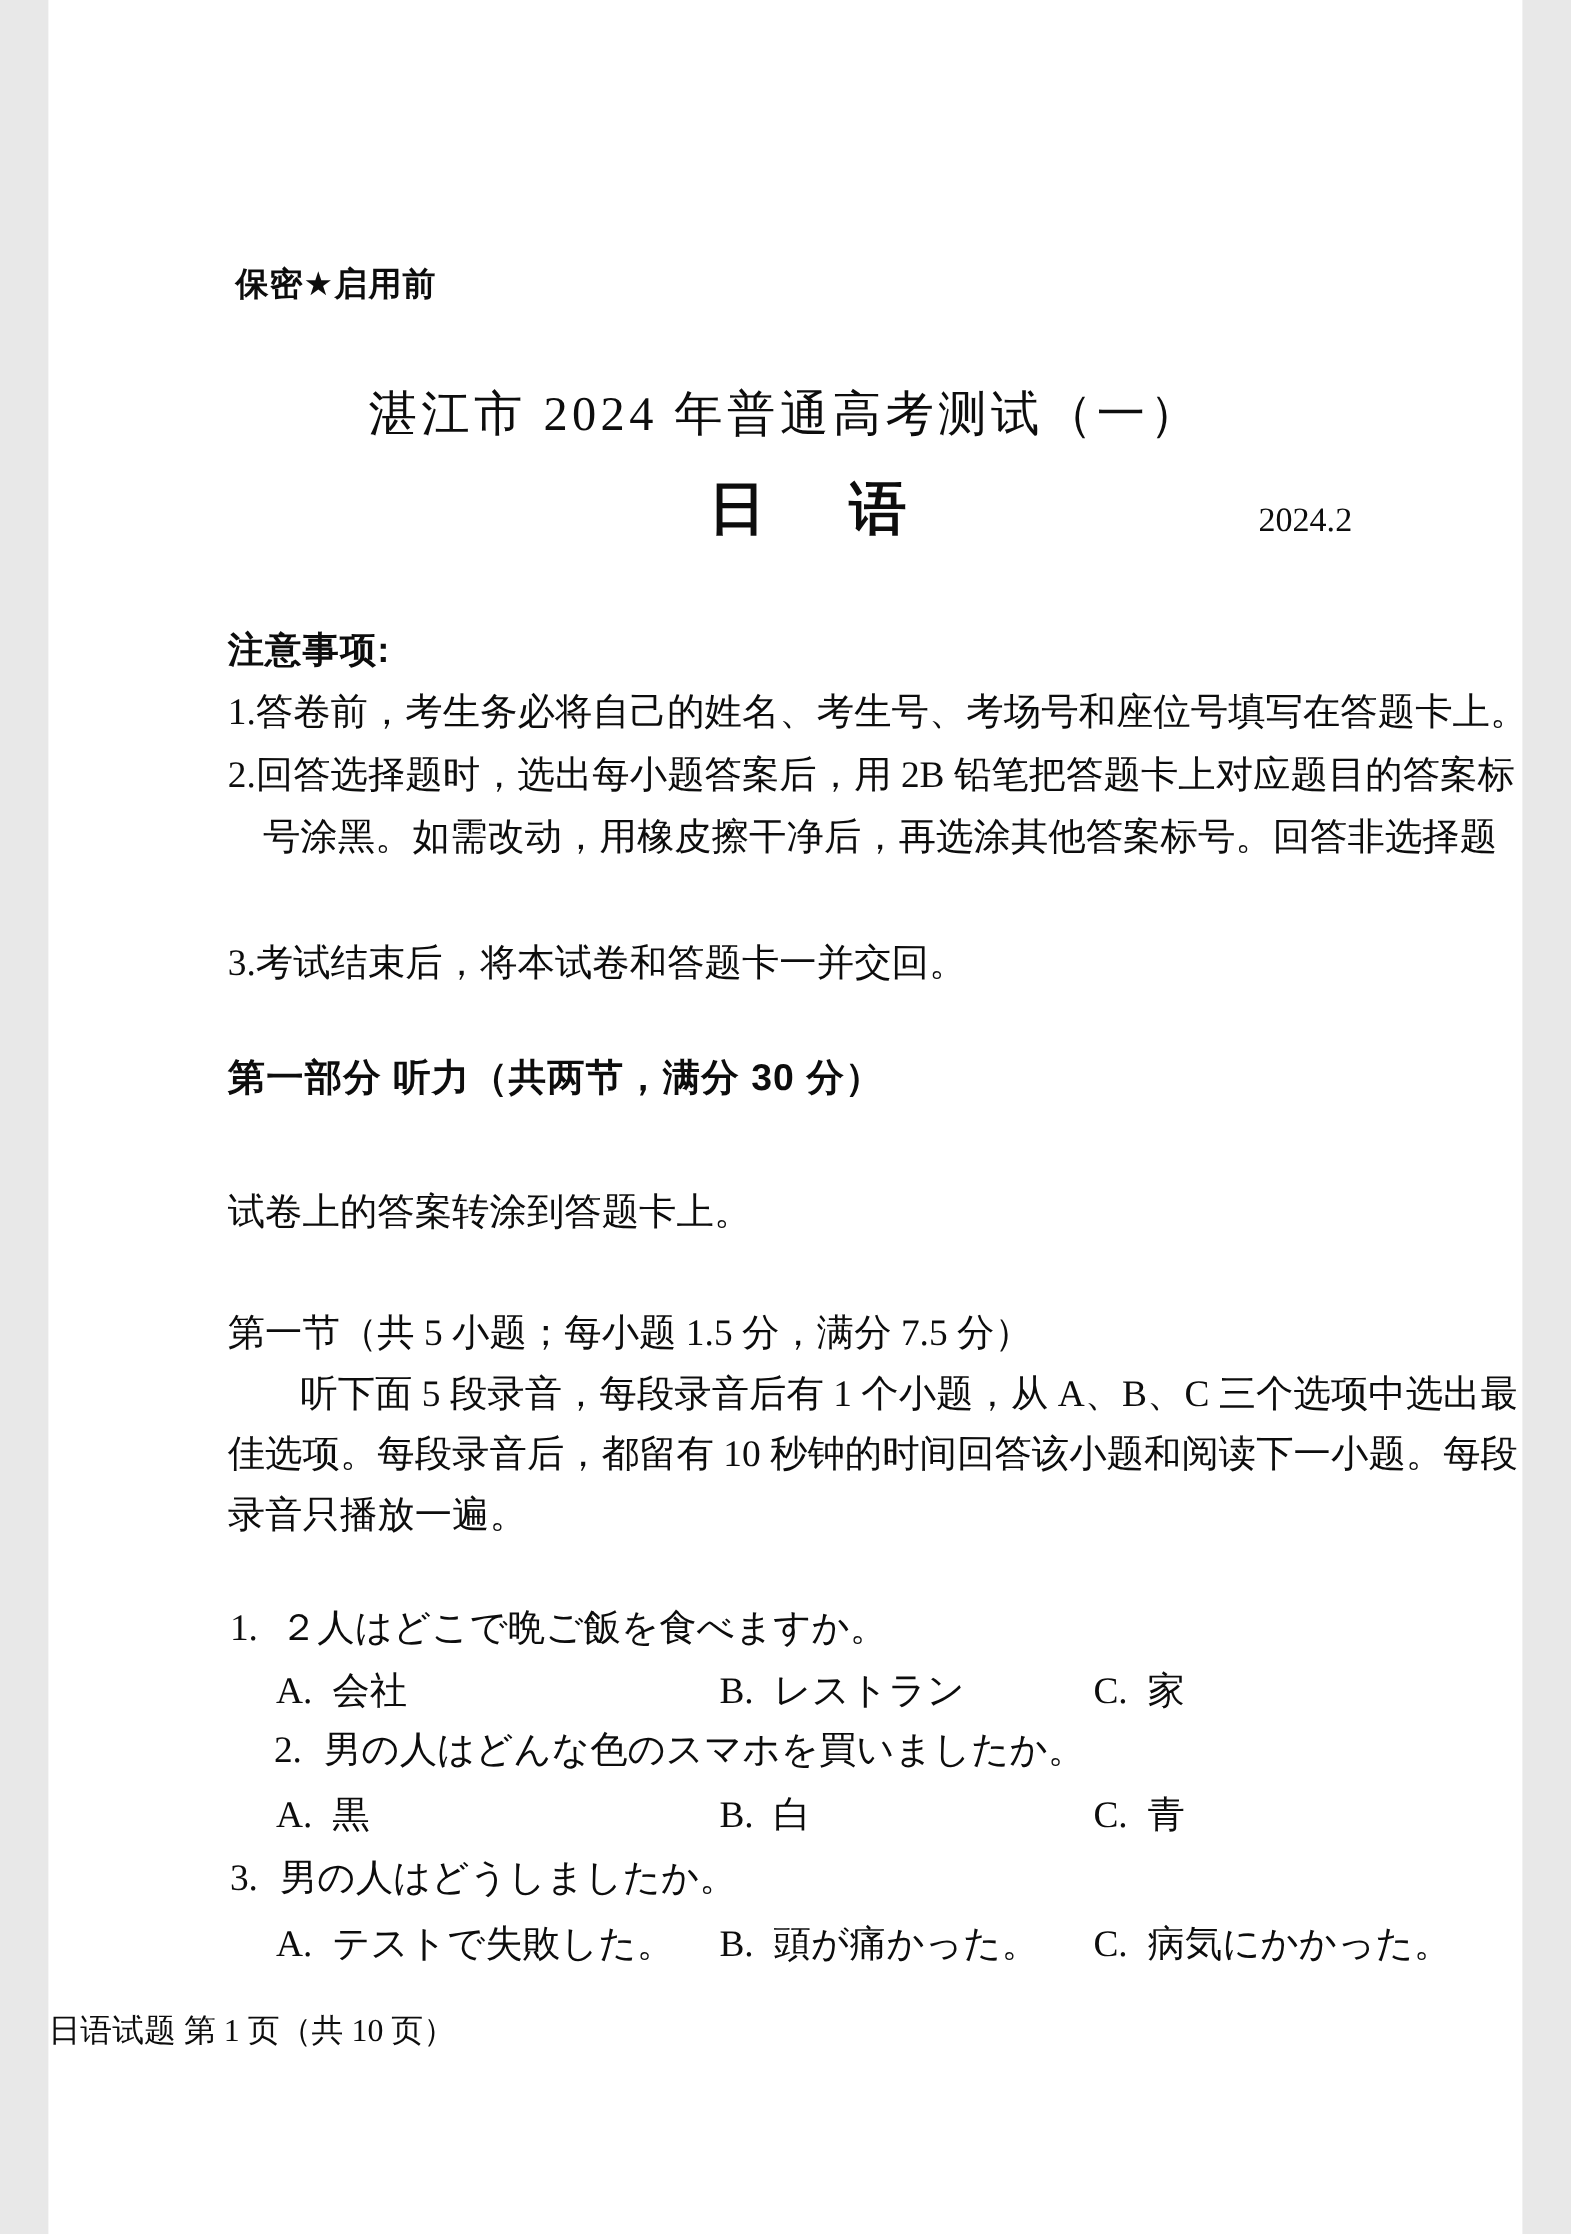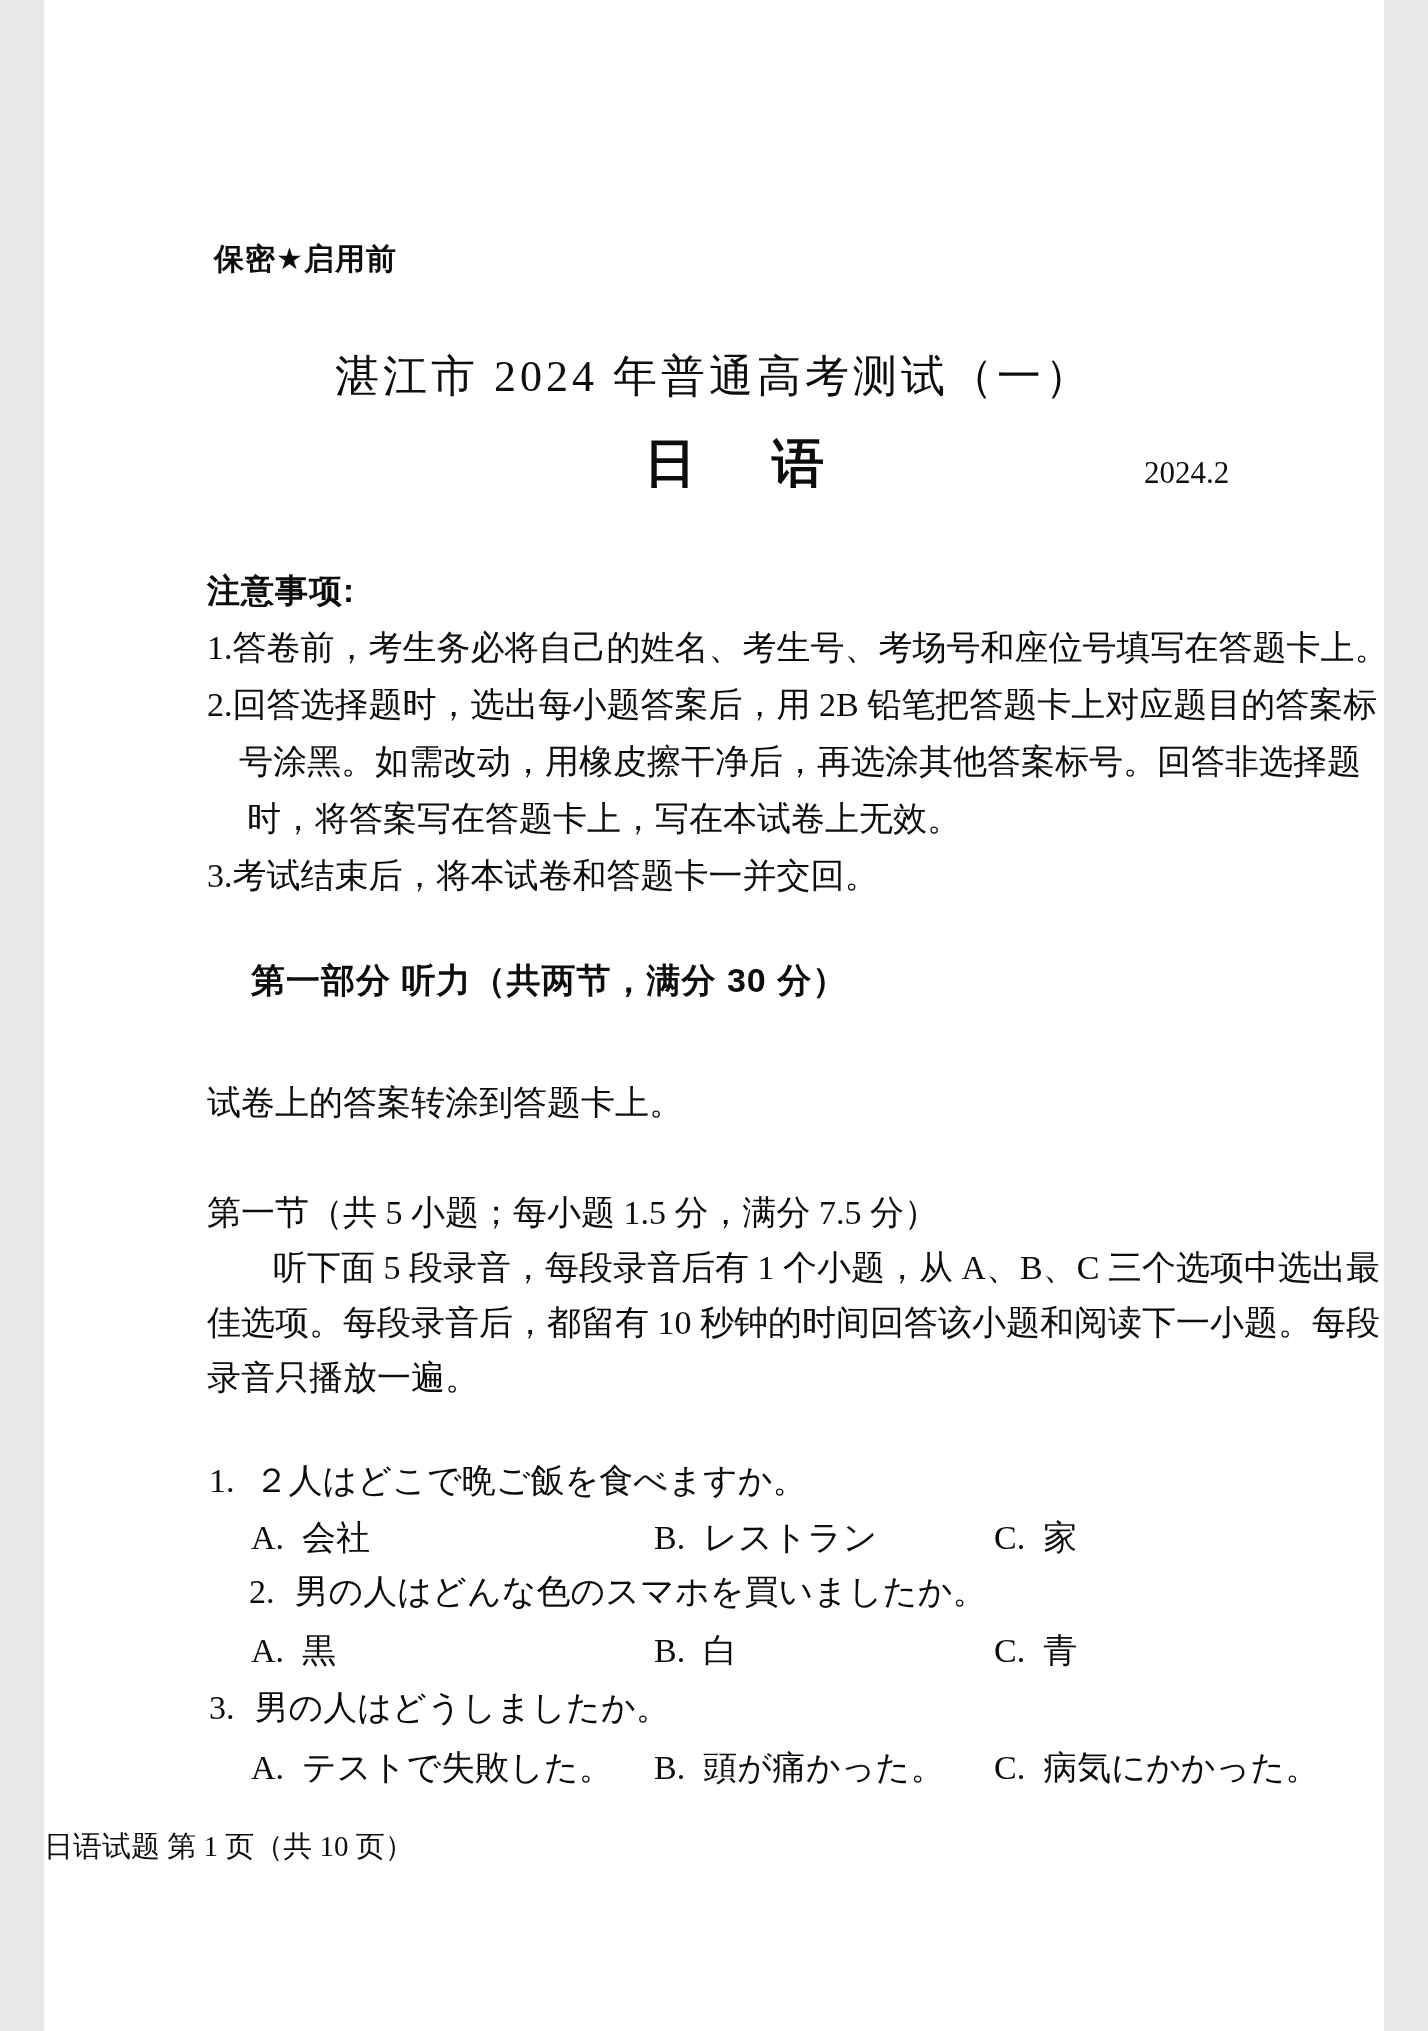--- a/index.html
+++ b/index.html
@@ -26,21 +26,21 @@
   .subject-title {
     left: 600px; top: 434px;
     font-size: 52px;
     font-weight: bold;
     letter-spacing: 12px;
     font-family: "Liberation Serif", "DejaVu Serif", serif;
   }
   .date-label { left: 1100px; top: 455px; font-size: 31px; }
   .security { left: 170px; top: 242px; font-size: 30px; letter-spacing: 1px; }
   .notes-heading { left: 163px; top: 572px; font-size: 33px; letter-spacing: 1px; }
-  .part-heading { left: 163px; top: 961px; font-size: 34px; letter-spacing: 1px; margin-left: 44px; }
+  .part-heading { left: 163px; top: 961px; font-size: 34px; letter-spacing: 1px; }
   .footer {
     left: 0; right: 0; top: 1830px;
     text-align: left;
     font-size: 29px;
     font-family: "Liberation Serif", "DejaVu Serif", serif;
   }
   .q-num { display: inline-block; margin-right: 20px; }
   .opt-label { display: inline-block; margin-right: 18px; }
 </style>
 </head>
@@ -54,21 +54,20 @@
 
   <div class="abs subject-title">日　语</div>
 
   <div class="abs serif date-label">2024.2</div>
 
   <div class="abs sans-bold notes-heading">注意事项:</div>
 
   <div class="abs body-text" style="left:163px; top:628px;">1.答卷前，考生务必将自己的姓名、考生号、考场号和座位号填写在答题卡上。</div>
   <div class="abs body-text" style="left:163px; top:685px;">2.回答选择题时，选出每小题答案后，用 2B 铅笔把答题卡上对应题目的答案标</div>
   <div class="abs body-text" style="left:195px; top:742px;">号涂黑。如需改动，用橡皮擦干净后，再选涂其他答案标号。回答非选择题</div>
-  <div class="abs body-text" style="left:203px; top:799px;">时，将答案写在答题卡上，写在本试卷上无效。</div>
   <div class="abs body-text" style="left:163px; top:856px;">3.考试结束后，将本试卷和答题卡一并交回。</div>
 
   <div class="abs sans-bold part-heading">第一部分 听力（共两节，满分 30 分）</div>
 
   <div class="abs body-text" style="left:163px; top:1083px;">试卷上的答案转涂到答题卡上。</div>
 
   <div class="abs body-text" style="left:163px; top:1193px;">第一节（共 5 小题；每小题 1.5 分，满分 7.5 分）</div>
 
   <div class="abs body-text" style="left:229px; top:1248px;">听下面 5 段录音，每段录音后有 1 个小题，从 A、B、C 三个选项中选出最</div>
   <div class="abs body-text" style="left:163px; top:1303px;">佳选项。每段录音后，都留有 10 秒钟的时间回答该小题和阅读下一小题。每段</div>

